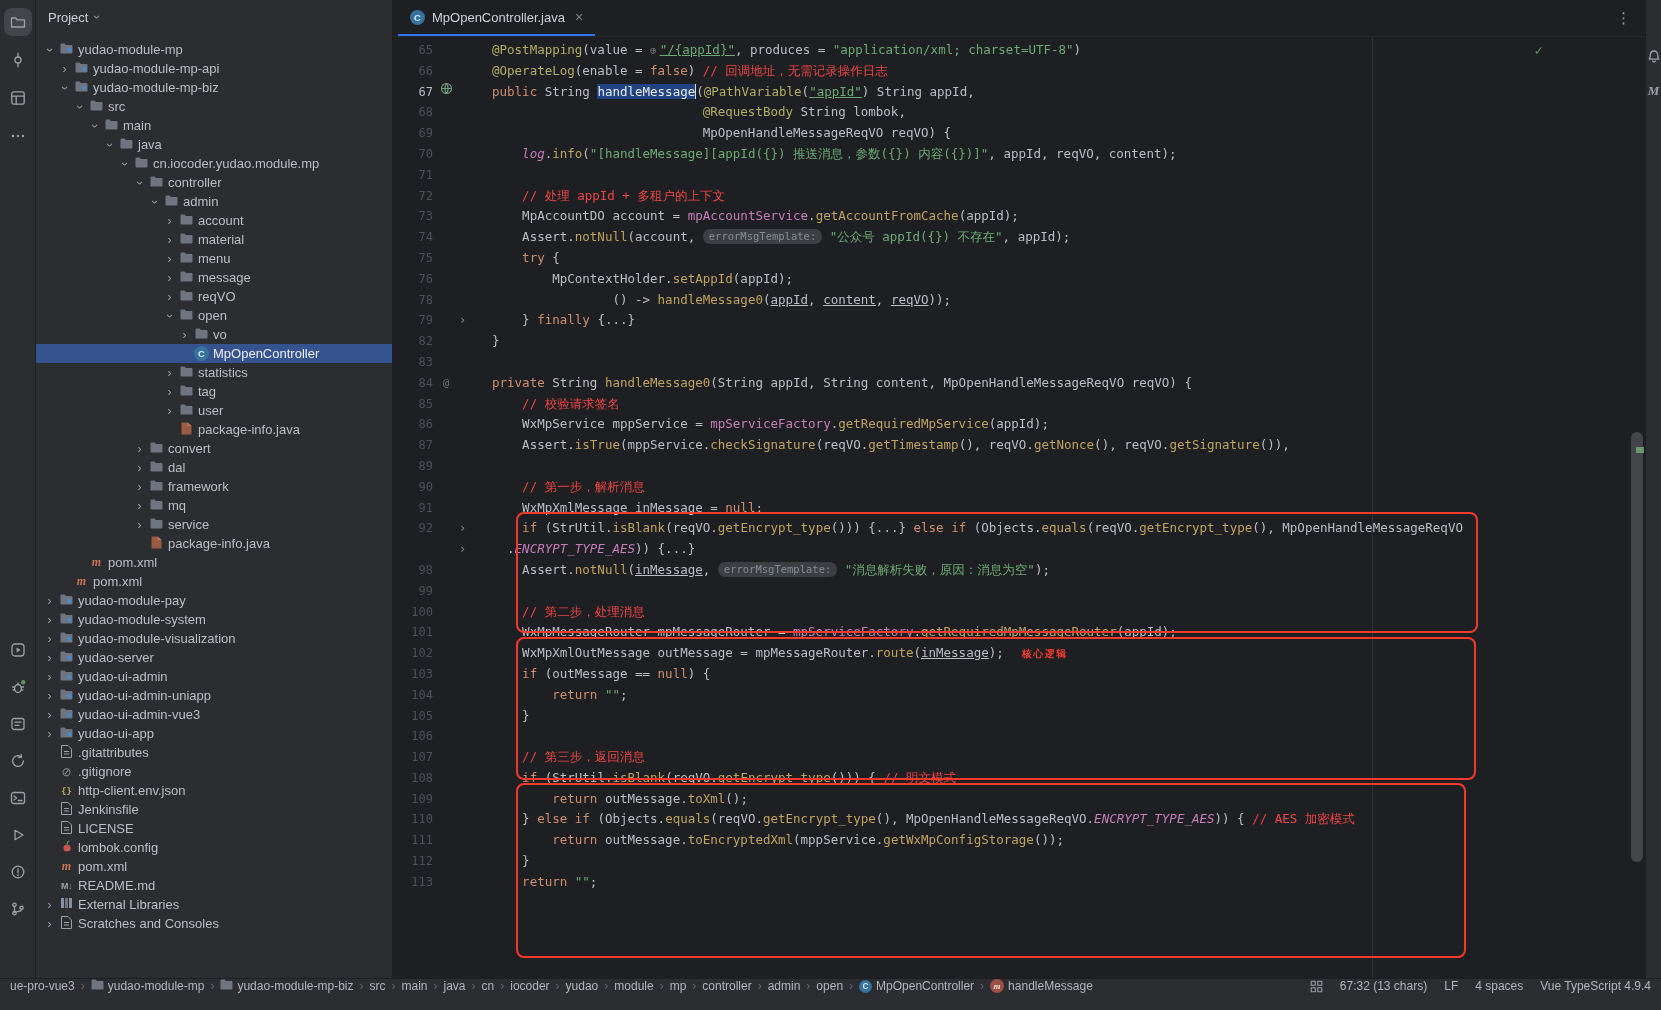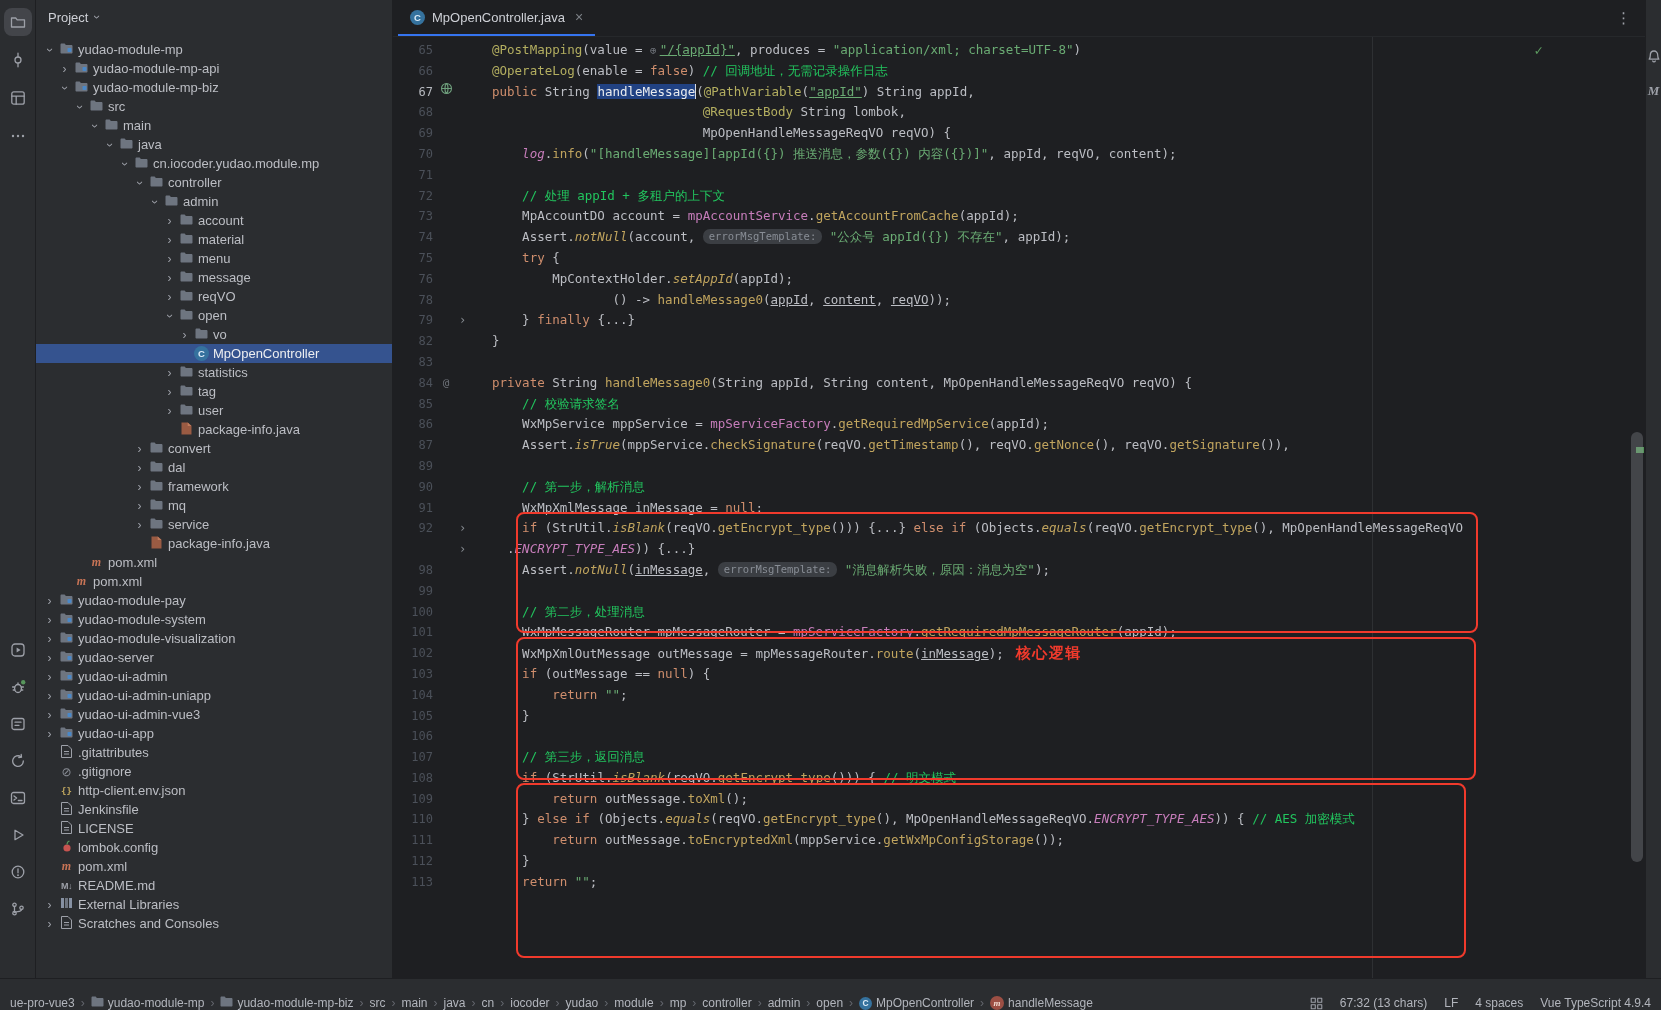--- a/index.html
+++ b/index.html
@@ -45,42 +45,42 @@
   .marginline{position:absolute;left:979px;top:0;bottom:0;width:1px;background:#2E3033}
   #code-rows{position:relative;padding-top:3px;z-index:1}
   .crow{display:flex;height:20.8px;line-height:20.8px;white-space:pre;align-items:center}
   .gnum{width:40px;flex:none;text-align:right;color:#4B5059;font-size:12px;cursor:pointer}
   .crow.cur .gnum{color:#B6B9BF}
   .gico{width:18px;margin-left:4px;flex:none;display:flex;align-items:center;justify-content:center;color:#6F737A;font-size:11px}
   .gfold{width:15px;flex:none;color:#868A91;font-size:12px;text-align:center;cursor:pointer}
   .ctext{padding-left:22px;flex:1;min-width:0}
   .sg-d{color:#BCBEC4}.sg-k{color:#CF8E6D}.sg-s{color:#6AAB73}
   .sg-su{color:#6AAB73;text-decoration:underline}
-  .sg-c{color:#22c55e}.sg-a{color:#B3AE60}
-  .sg-m{color:#C0A45E}.sg-mi{color:#C0A45E;font-style:italic}
+  .sg-c{color:#ef4444}.sg-a{color:#B3AE60}
+  .sg-m{color:#C0A45E}.sg-mi{color:#C0A45E;}
   .sg-f{color:#C77DBB}.sg-fi{color:#C77DBB;font-style:italic}
   .sg-du{color:#BCBEC4;text-decoration:underline}
   .sg-fold{color:#BCBEC4}
   .sg-sel{background:#214283;color:#E9EBEE;border-right:1.6px solid #D9DCE1}
-  .sg-note{color:var(--ann-red,#F13A2C);font-family:"Liberation Sans",sans-serif;font-size:15px;font-weight:700;
-           margin-left:12px;letter-spacing:1.5px}
+  .sg-note{color:var(--ann-red,#F13A2C);font-family:"Liberation Sans",sans-serif;font-size:10px;font-weight:700;
+           margin-left:18px;letter-spacing:1.5px}
   .sg-h{display:inline-block;background:#3B3E43;color:#888D95;border-radius:7px;padding:0 6px;font-size:10.5px;
         line-height:15px;vertical-align:1px}
   .sg-glb{color:#6F737A;font-size:11px;margin-right:3px}
   .redbox{position:absolute;border:2px solid var(--ann-red,#F13A2C);border-radius:8px;pointer-events:none;z-index:3}
   .inspect{position:absolute;top:5px;right:102px;color:#5C9A5F;font-size:14px;cursor:pointer;z-index:5}
   .sbar-thumb{position:absolute;right:2px;width:12px;border-radius:6px;background:rgba(166,170,177,.28);z-index:4;cursor:pointer}
   .sbar-mark{position:absolute;right:1px;width:8px;height:6px;background:#549159;z-index:2}
   
   .rstripe{width:16px;flex:none;background:#2B2D30;border-left:1px solid #1E1F22;display:flex;flex-direction:column;
            align-items:center;padding-top:48px;box-sizing:border-box;color:#9DA0A8}
   .rsic{margin-bottom:16px;cursor:pointer}
   .maventxt{font:italic 700 13px "Liberation Serif",serif;color:#9DA0A8;cursor:pointer}
   
-  .statusbar{height:32px;flex:none;background:#2B2D30;border-top:1px solid #1E1F22;display:flex;align-items:flex-end;
+  .statusbar{height:32px;flex:none;background:#2B2D30;border-top:1px solid #1E1F22;display:flex;align-items:flex-start;
              padding:0 10px;box-sizing:border-box;font-size:12px;color:#B2B5BC}
   .crumbs{display:flex;align-items:center;white-space:nowrap;overflow:hidden;flex:1;min-width:0}
   .crumb{display:flex;align-items:center;gap:4px;cursor:pointer;flex:none}
   .csep{color:#63666D;margin:0 6px;font-size:12px;flex:none}
   .sright{display:flex;align-items:center;gap:17px;flex:none;padding-left:12px;overflow:hidden}
   .swidget{cursor:pointer;white-space:nowrap}
 </style>
 </head>
 <body>
 

